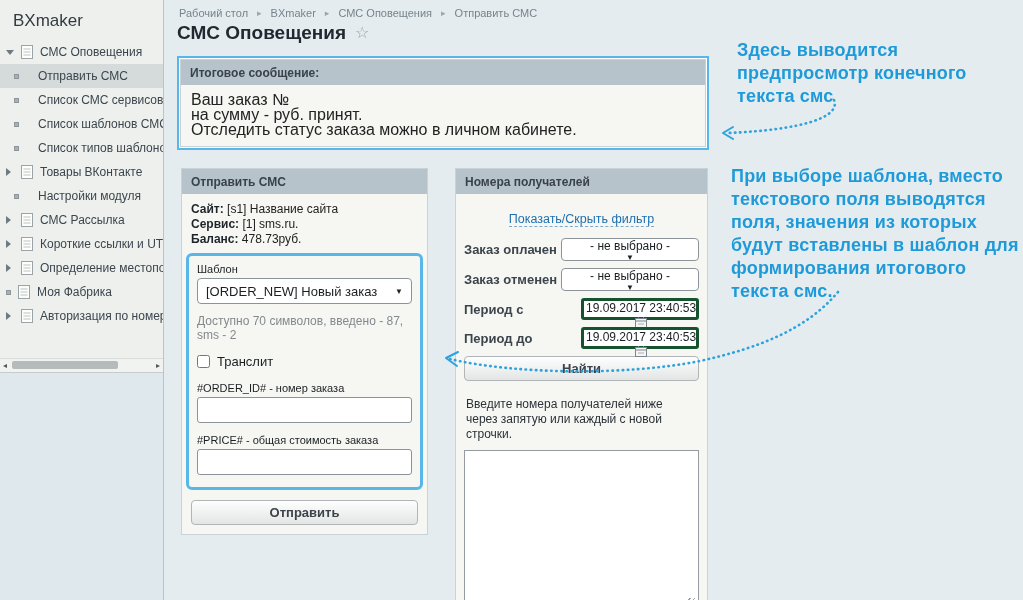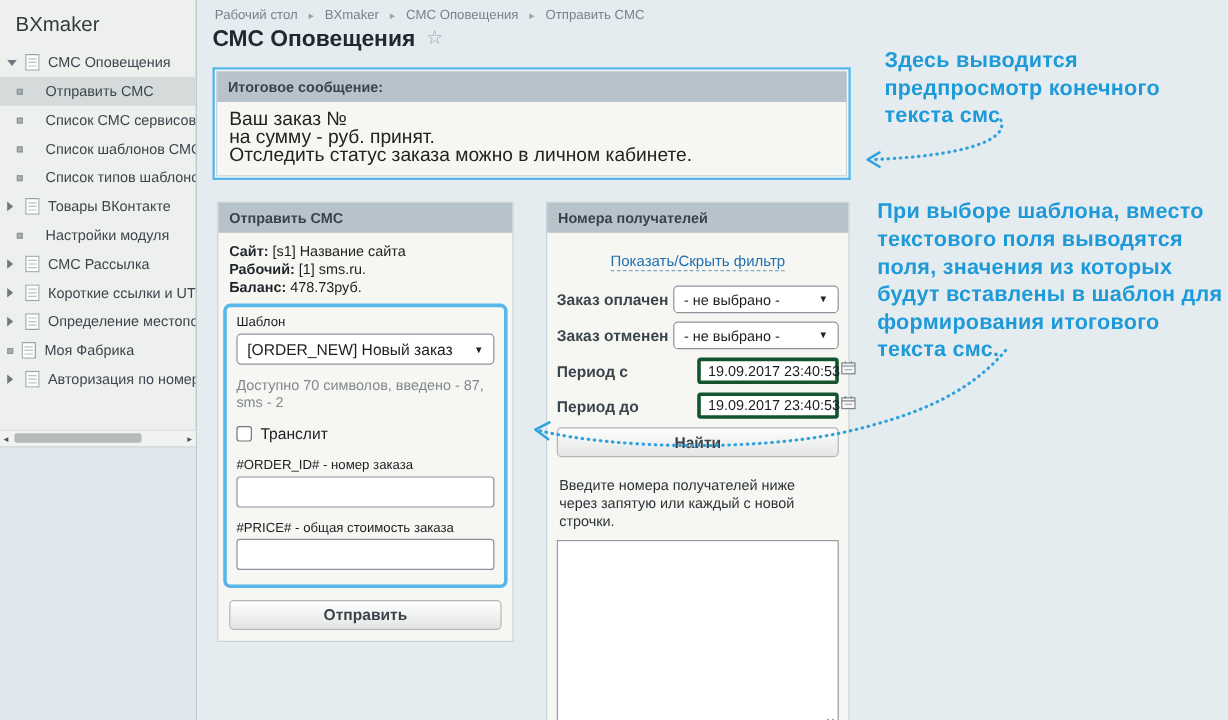--- a/index.html
+++ b/index.html
@@ -66,21 +66,21 @@
   .btn { display:block; width:100%; height:25px; margin-top:10px; cursor:pointer;
          background:linear-gradient(#fefefe,#e3e5e5); border:1px solid #b0b5b7; border-radius:4px;
          font-size:13px; font-weight:bold; color:#3c444a; font-family:"Liberation Sans",sans-serif; }
 
   .recip-panel { position:absolute; left:290px; top:168px; width:253px; }
   .recip-body { padding:8px 8px 10px; }
   .filter-link-row { text-align:center; margin:7px 0 11px; }
   .filter-link { font-size:12.5px; color:#1f6fb0; border-bottom:1px dashed #7fa8c8; cursor:pointer; }
   .frow { display:flex; align-items:center; margin-bottom:7px; }
   .frow .flabel { font-size:13px; font-weight:bold; color:#3c454c; }
-  .fctrl { margin-left:auto; }
+  .fctrl { margin-left:auto;flex-direction:column; }
   .fctrl.sel { width:138px; height:23px; font-size:12px; }
   .datefield { width:118px; height:22px; background:#fff; border:3px solid #14532d; border-radius:3px;
                display:flex; align-items:center; padding:0 4px 0 6px; cursor:pointer; }
   .datefield .dval { font-size:12px; color:#1b1f22; flex:1; white-space:nowrap; }
   .find-btn { margin:4px 0 0; }
   .ta-hint { margin:16px 2px 8px; font-size:12px; line-height:15px; color:#2b3237; }
   .ta-wrap { position:relative; }
   textarea.nums { width:100%; height:158px; border:1px solid #959ba0; background:#fff; resize:none;
                   font-family:"Liberation Sans",sans-serif; font-size:12px; padding:4px; }
   .resize-handle { position:absolute; right:3px; bottom:5px; width:9px; height:9px; cursor:nwse-resize;
@@ -243,21 +243,21 @@
           <div>на сумму - руб. принят.</div>
           <div>Отследить статус заказа можно в личном кабинете.</div>
         </div>
       </section>
     </div>
 
     <section class="panel send-panel">
       <div class="panel-h">Отправить СМС</div>
       <div class="send-body">
         <div class="info-line"><b>Сайт:</b> <span>[s1] Название сайта</span></div>
-        <div class="info-line"><b>Рабочий:</b> <span>[1] sms.ru.</span></div>
+        <div class="info-line"><b>Сервис:</b> <span>[1] sms.ru.</span></div>
         <div class="info-line"><b>Баланс:</b> <span>478.73руб.</span></div>
 
         <div class="tpl-box">
           <div class="mini-label">Шаблон</div>
           <div class="fakeselect">
             <span>[ORDER_NEW] Новый заказ</span>
             <span class="caret">▼</span>
           </div>
           <div class="hint">Доступно 70 символов, введено - 87, sms - 2</div>
           <div class="chkrow">

